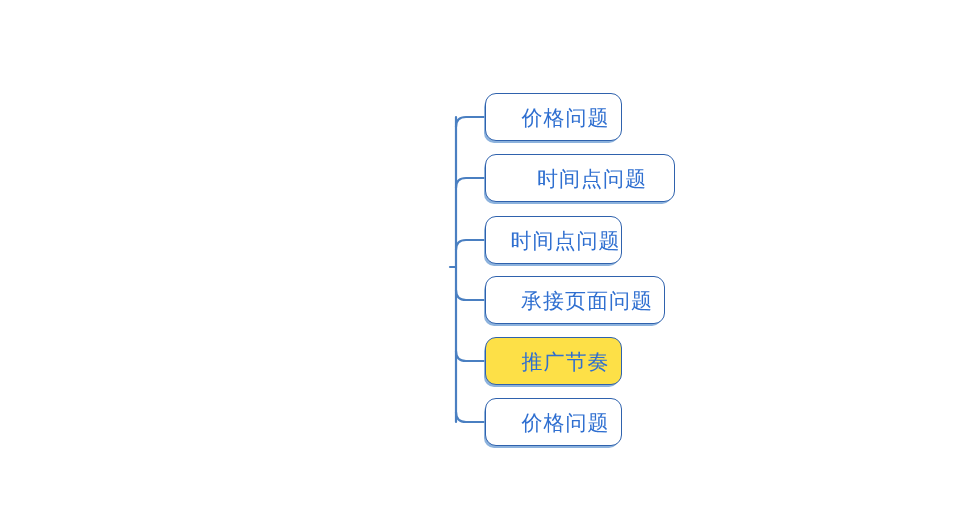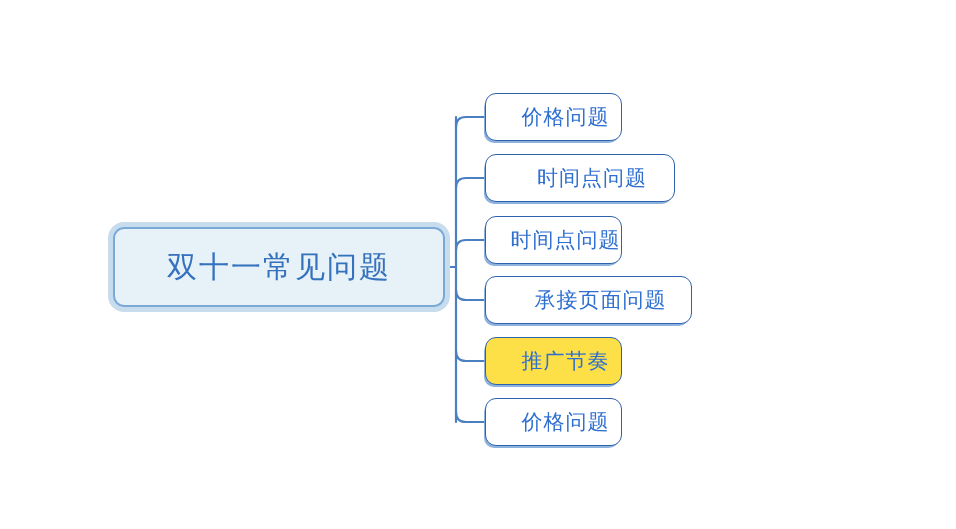--- a/index.html
+++ b/index.html
@@ -68,21 +68,21 @@
     height: 48px;
     border: 1.6px solid #2f62ad;
     border-radius: 11px;
     background: #ffffff;
     display: flex;
     align-items: center;
     justify-content: center;
     box-shadow: -2px 3px 0 -1px rgba(120, 165, 215, 0.85);
   }
   .child-label {
-    font-family: Liberation Serif, serif;
+    font-family: Liberation Sans, sans-serif;
     font-size: 21px;
     letter-spacing: 1px;
     color: #2f6fd0;
     line-height: 1;
     white-space: nowrap;
     margin-left: 24px;
   }
 </style>
 </head>
 <body>
@@ -93,37 +93,32 @@
       <path d="M 450 267 L 456 267" fill="none" stroke="#4a7fc1" stroke-width="2.2" stroke-linecap="round"></path>
       <path d="M 456 117 L 456 422" fill="none" stroke="#4a7fc1" stroke-width="2.2" stroke-linecap="round"></path>
       <path d="M 456 127 Q 456 117 466 117 L 485 117" fill="none" stroke="#4a7fc1" stroke-width="2.2" stroke-linecap="round"></path>
       <path d="M 456 188 Q 456 178 466 178 L 485 178" fill="none" stroke="#4a7fc1" stroke-width="2.2" stroke-linecap="round"></path>
       <path d="M 456 250 Q 456 240 466 240 L 485 240" fill="none" stroke="#4a7fc1" stroke-width="2.2" stroke-linecap="round"></path>
       <path d="M 456 290 Q 456 300 466 300 L 485 300" fill="none" stroke="#4a7fc1" stroke-width="2.2" stroke-linecap="round"></path>
       <path d="M 456 351 Q 456 361 466 361 L 485 361" fill="none" stroke="#4a7fc1" stroke-width="2.2" stroke-linecap="round"></path>
       <path d="M 456 412 Q 456 422 466 422 L 485 422" fill="none" stroke="#4a7fc1" stroke-width="2.2" stroke-linecap="round"></path>
     </svg>
 
-  <div class="root-node">
-    <div class="root-inner">
-      <span class="root-label">双十一常见问题</span>
-    </div>
-  </div>
 
   <div id="children-layer">
       <div class="child-node" style="left: 485px; top: 93px; width: 137px; background: rgb(255, 255, 255); border-color: rgb(47, 98, 173);">
         <span class="child-label" style="color: rgb(47, 111, 208);">价格问题</span>
       </div>
       <div class="child-node" style="left: 485px; top: 154px; width: 190px; background: rgb(255, 255, 255); border-color: rgb(47, 98, 173);">
         <span class="child-label" style="color: rgb(47, 111, 208);">时间点问题</span>
       </div>
       <div class="child-node" style="left: 485px; top: 216px; width: 137px; background: rgb(255, 255, 255); border-color: rgb(47, 98, 173);">
         <span class="child-label" style="color: rgb(47, 111, 208);">时间点问题</span>
       </div>
-      <div class="child-node" style="left: 485px; top: 276px; width: 207px; background: rgb(255, 255, 255); border-color: rgb(47, 98, 173);">
+      <div class="child-node" style="left: 485px; top: 276px; width: 180px; background: rgb(255, 255, 255); border-color: rgb(47, 98, 173);">
         <span class="child-label" style="color: rgb(47, 111, 208);">承接页面问题</span>
       </div>
       <div class="child-node" style="left: 485px; top: 337px; width: 137px; background: #fde047; border-color: rgb(47, 98, 173);">
         <span class="child-label" style="color: rgb(47, 111, 208);">推广节奏</span>
       </div>
       <div class="child-node" style="left: 485px; top: 398px; width: 137px; background: rgb(255, 255, 255); border-color: rgb(47, 98, 173);">
         <span class="child-label" style="color: rgb(47, 111, 208);">价格问题</span>
       </div>
     </div>
 

